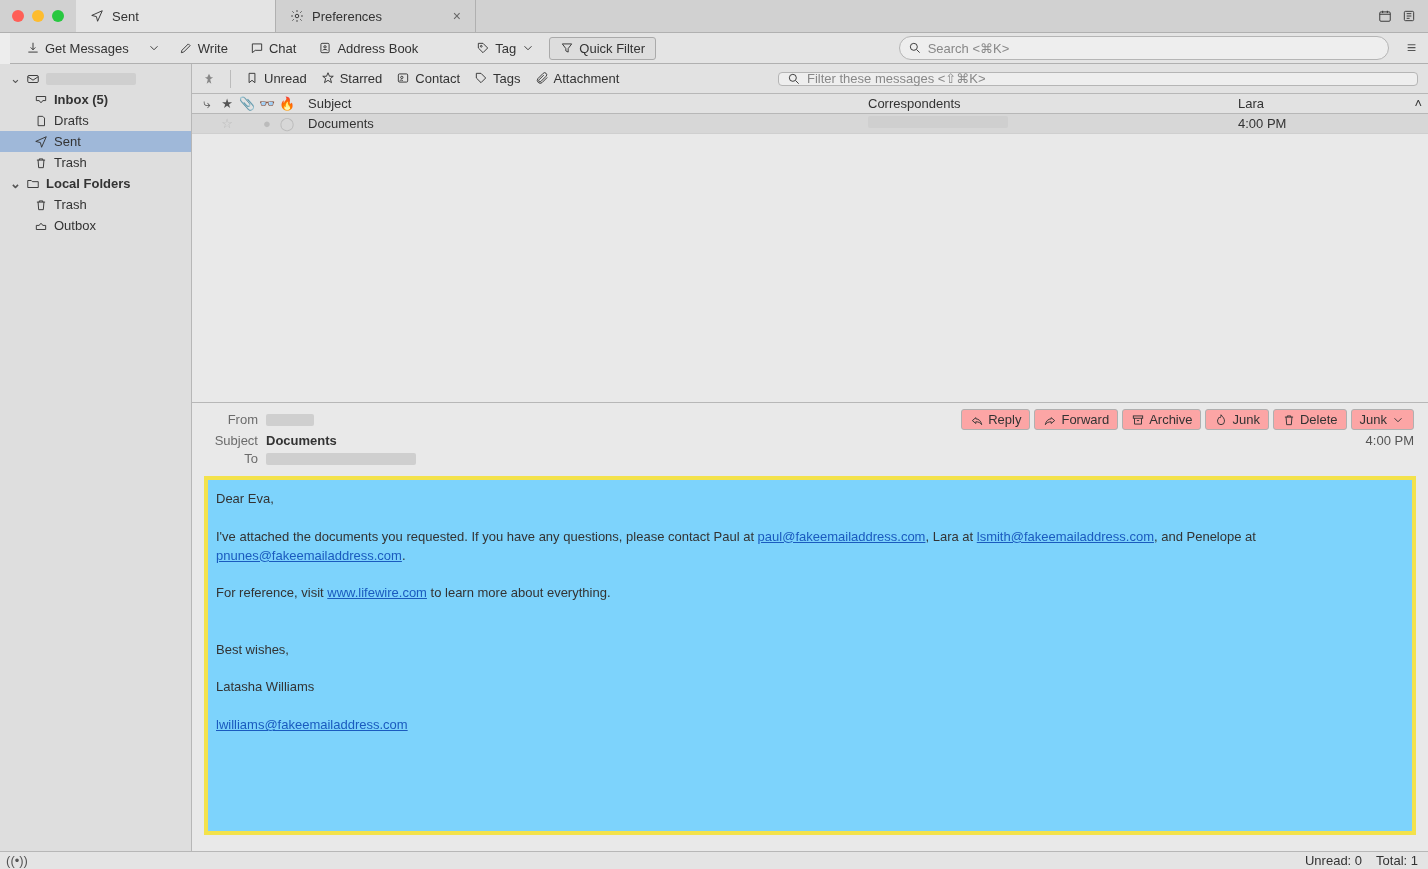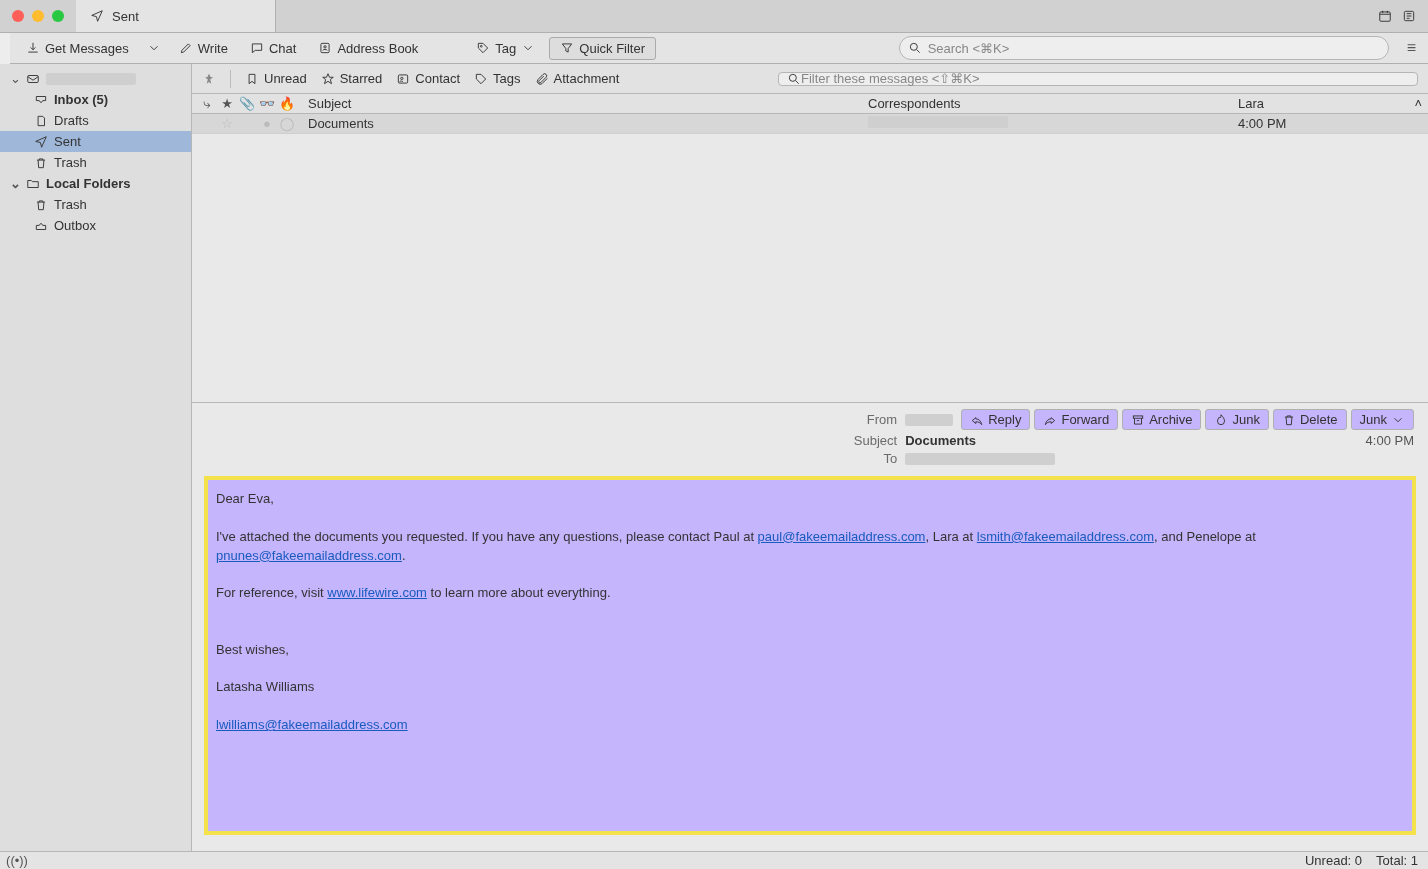--- a/index.html
+++ b/index.html
@@ -25,48 +25,48 @@
 .sidebar { width:192px; background:#dedede; border-right:1px solid #b7b7b7; padding-top:4px; }
 .srow { display:flex; align-items:center; gap:6px; padding:3px 6px 3px 10px; cursor:pointer; }
 .srow.child{padding-left:34px;}
 .srow.selected{background:#9fb8d9;}
 .srow .chev{width:10px;color:#555;}
 .srow.bold{font-weight:600;align-items:center;}
 
 .content { flex:1; display:flex; flex-direction:column; background:#e9e9e9; }
 
 .filterbar { height:30px; border-bottom:1px solid #b7b7b7; display:flex; align-items:center; gap:14px; padding:0 10px; background:#e2e2e2; }
-.fchip{display:flex;align-items:center;gap:5px;color:#444;cursor:pointer;}
-.filter-input{ margin-left:auto; width:640px; height:14px; border:1px solid #b5b5b5; border-radius:4px; background:#eee; display:flex; align-items:center; padding:0 8px; color:#7a7a7a;}
+.fchip{display:flex;align-items:flex-start;gap:5px;color:#444;cursor:pointer;}
+.filter-input{ margin-left:auto; width:640px; height:14px; border:1px solid #b5b5b5; border-radius:4px; background:#eee; display:flex; align-items:center; padding:0 8px; gap:6px; color:#7a7a7a;}
 
 .colhdr { height:20px; background:#e2e2e2; border-bottom:1px solid #b7b7b7; display:flex; align-items:center; font-size:12px; color:#444; }
 .colhdr .cicons{display:flex;gap:6px;padding:0 8px;width:110px;}
 .colhdr .csubj{flex:1;padding-left:6px;}
 .colhdr .ccorr{width:370px;}
 .colhdr .cdate{width:190px;position:relative;}
 .colhdr .sort{position:absolute;right:6px;}
 
 .msgrow { height:20px; display:flex; align-items:center; background:#d7d7d7; font-size:12px; border-bottom:1px solid #cfcfcf;}
 .msgrow .cicons{display:flex;gap:6px;padding:0 8px;width:110px;color:#aaa;}
 .msgrow .csubj{flex:1;padding-left:6px;}
 .msgrow .ccorr{width:370px;}
 .msgrow .cdate{width:190px;}
 .redact{background:#cfcfcf;height:12px;border-radius:2px;display:inline-block;}
 
 .msglist-empty{flex:0 0 268px;background:#e9e9e9;}
 
-.preview { border-top:1px solid #b7b7b7; background:#e9e9e9; display:flex; flex-direction:column; flex:1;align-items:flex-end;}
+.preview { border-top:1px solid #b7b7b7; background:#e9e9e9; display:flex; flex-direction:column; flex:1;}
 .phdr { padding:6px 14px 4px; display:flex; flex-direction:column; gap:3px; }
 .phdr .row{display:flex;align-items:center;gap:8px;}
 .phdr .lbl{color:#6b6b6b;width:52px;text-align:right;}
 .phdr .actions{margin-left:auto;display:flex;gap:4px;}
-.abtn{border:1px solid #b0b0b0;background:#c4b5fd;border-radius:3px;padding:2px 8px;display:flex;align-items:center;gap:4px;font-size:12px;cursor:pointer;}
+.abtn{border:1px solid #b0b0b0;background:#fca5a5;border-radius:3px;padding:2px 8px;display:flex;align-items:center;gap:4px;font-size:12px;cursor:pointer;}
 .phdr .time{margin-left:auto;color:#555;}
 
-.body-wrap{ margin:6px 12px 16px; border:4px solid #f3e24b; background:#c4b5fd; flex:1; padding:10px 8px; font-family:Menlo,Consolas,monospace; font-size:13px; line-height:1.45; color:#222; white-space:pre-wrap; overflow:auto;}
+.body-wrap{ margin:6px 12px 16px; border:4px solid #f3e24b; background:#7dd3fc; flex:1; padding:10px 8px; font-family:Menlo,Consolas,monospace; font-size:13px; line-height:1.45; color:#222; white-space:pre-wrap; overflow:auto;}
 .body-wrap a{color:#1a5bbf;text-decoration:underline;}
 
 .statusbar{position:absolute;bottom:0;left:0;right:0;height:18px;background:#e4e4e4;border-top:1px solid #b7b7b7;display:flex;align-items:center;padding:0 10px;font-size:11px;color:#555;}
 .statusbar .r{margin-left:auto;display:flex;gap:14px;}
 
 .ico{display:inline-flex;width:14px;height:14px;align-items:center;justify-content:center;color:#555;}
 svg{width:14px;height:14px;stroke:currentColor;fill:none;stroke-width:1.6;}
 </style>
 </head>
 <body>
@@ -77,20 +77,30 @@
     <div class="tl yel"></div>
     <div class="tl grn"></div>
   </div>
   <div class="tab active">
     <span class="ico">
         <svg viewBox="0 0 24 24">
           <path d="M3 11l18-8-8 18-2-8z"></path>
         </svg>
       </span>
     <span>Sent</span>
+  </div>
+  <div class="tab">
+    <span class="ico">
+        <svg viewBox="0 0 24 24">
+          <circle cx="12" cy="12" r="3"></circle>
+          <path d="M12 2v3M12 19v3M4.2 4.2l2.1 2.1M17.7 17.7l2.1 2.1M2 12h3M19 12h3M4.2 19.8l2.1-2.1M17.7 6.3l2.1-2.1"></path>
+        </svg>
+      </span>
+    <span>Preferences</span>
+    <span class="close">×</span>
   </div>
   <div class="right-icons">
     <span class="ico">
         <svg viewBox="0 0 24 24">
           <rect x="3" y="5" width="18" height="16" rx="2"></rect>
           <path d="M3 9h18M8 3v4M16 3v4"></path>
         </svg>
       </span>
     <span class="ico">
         <svg viewBox="0 0 24 24">

